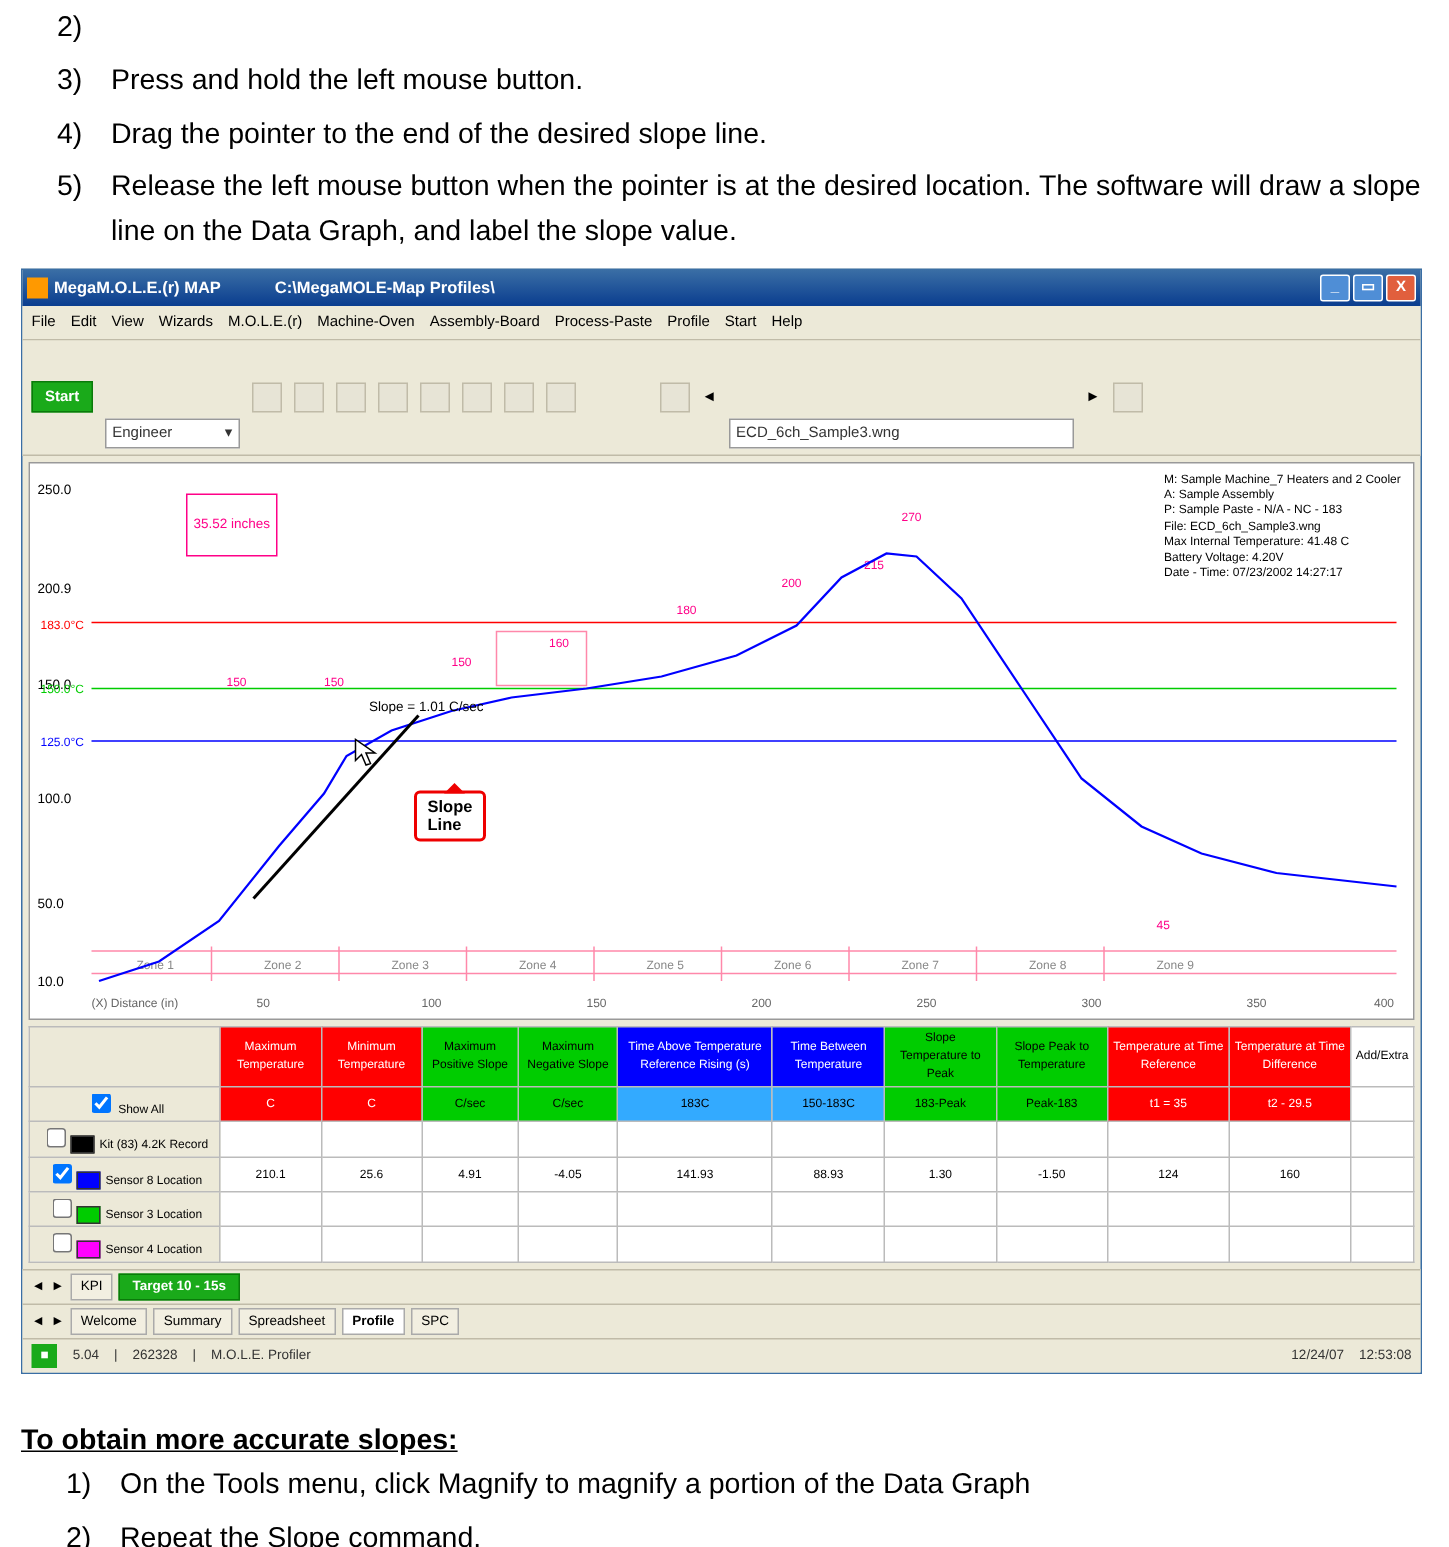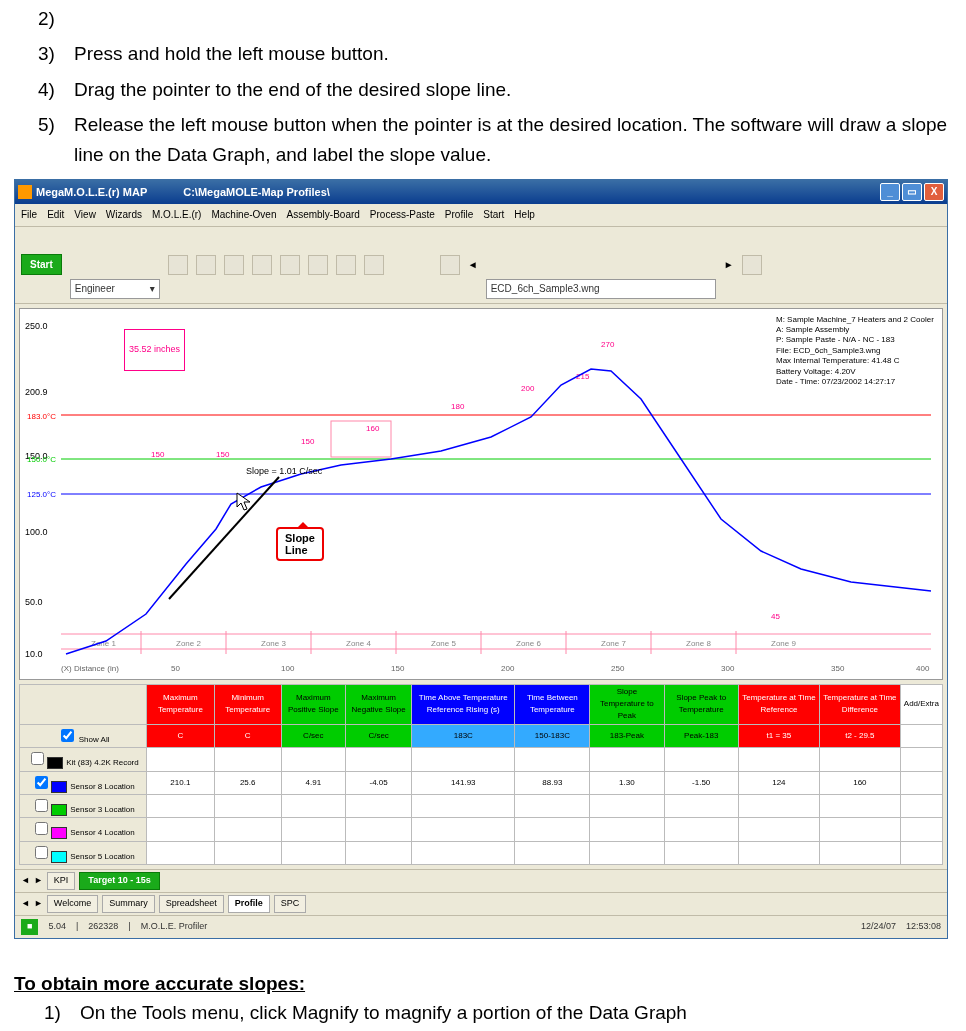--- a/index.html
+++ b/index.html
@@ -418,34 +418,20 @@
             <td></td>
             <td></td>
             <td></td>
             <td></td>
             <td></td>
             <td></td>
             <td></td>
             <td></td>
             <td></td>
       </tr>
-      <tr>
-        <td class="rowhead"><input type="checkbox" style=""><span class="sensor-swatch sw-cyan"></span><span>Sensor 5 Location</span></td>
-        <td></td>
-            <td></td>
-            <td></td>
-            <td></td>
-            <td></td>
-            <td></td>
-            <td></td>
-            <td></td>
-            <td></td>
-            <td></td>
-            <td></td>
-      </tr>
     </tbody>
       </table>
   </div>
 
   <div class="bottom-tabs">
     <span>◄</span>
       <span>►</span>
     <div class="tab">KPI</div>
     <div class="tab-green">Target 10 - 15s</div>
   </div>

